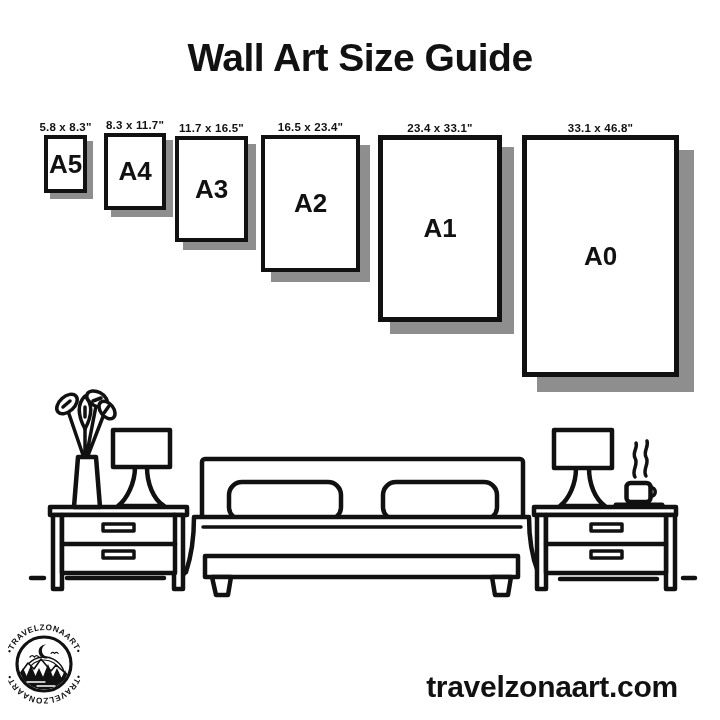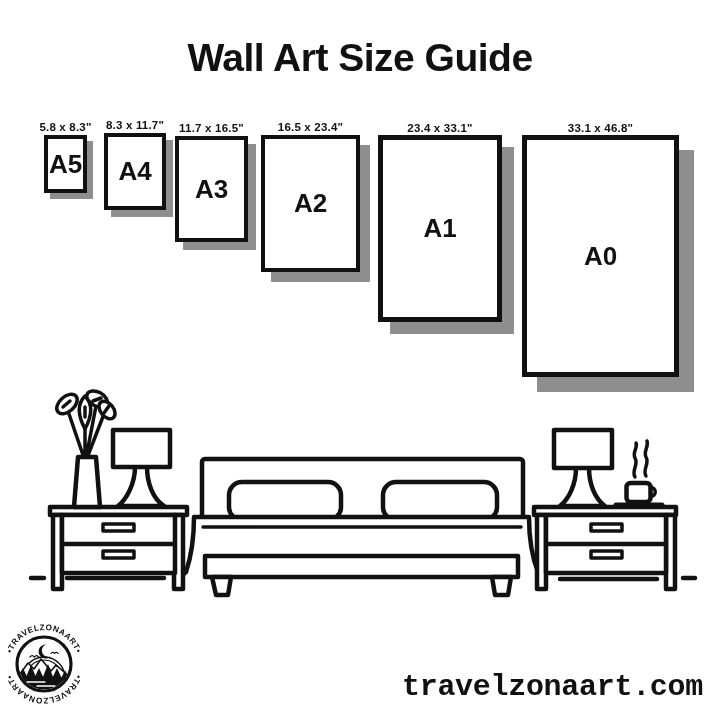--- a/index.html
+++ b/index.html
@@ -28,21 +28,21 @@
   .f-a4{ left:104px; top:133px; width:62px;  height:77px;  box-shadow:7px 7px 0 var(--shadow); }
   .f-a3{ left:175px; top:136px; width:73px;  height:106px; box-shadow:8px 8px 0 var(--shadow); }
   .f-a2{ left:261px; top:135px; width:99px;  height:137px; box-shadow:10px 10px 0 var(--shadow); }
   .f-a1{ left:378px; top:135px; width:124px; height:187px; border-width:5px; box-shadow:12px 12px 0 var(--shadow); }
   .f-a0{ left:522px; top:135px; width:157px; height:242px; border-width:5px; box-shadow:15px 15px 0 var(--shadow); }
   
   .scene{ position:absolute; left:0; top:375px; width:720px; height:230px; }
   .logo{ position:absolute; left:1px; top:621px; width:86px; height:86px; }
   .site{
     position:absolute; left:402px; top:670px; width:300px;
-    text-align:center; font-size:30px; font-weight:800; letter-spacing:-0.3px;font-family:Liberation Mono, monospace;
+    text-align:center; font-size:30px; font-weight:800; letter-spacing:-0.3px;
   }
   svg .ln{ fill:none; stroke:var(--ink); stroke-width:4.5; stroke-linecap:round; stroke-linejoin:round; }
   svg .fw{ fill:#fff; stroke:var(--ink); stroke-width:4.5; stroke-linecap:round; stroke-linejoin:round; }
   svg .thin{ stroke-width:3.5; }
 </style>
 </head>
 <body>
 
 <div class="page-title">Wall Art Size Guide</div>
 

